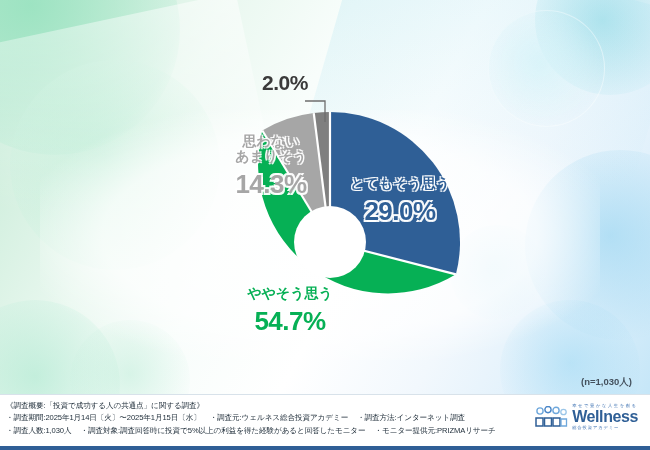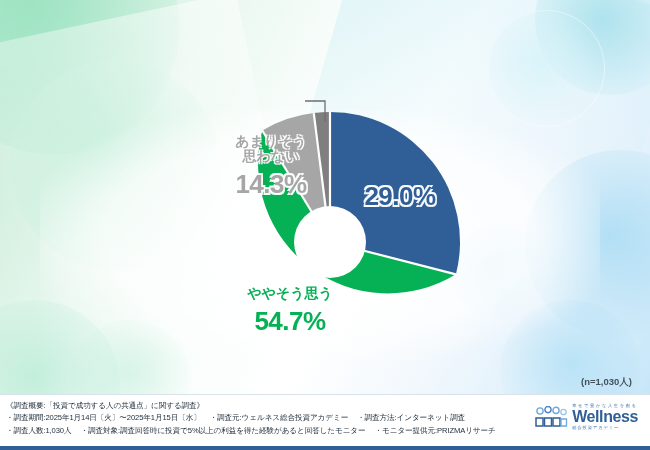--- a/index.html
+++ b/index.html
@@ -319,35 +319,37 @@
       </g>
 
       <circle cx="145" cy="136" r="36" fill="#ffffff"></circle>
     </svg>
 
     <svg class="leader-line" width="32" height="26" viewBox="0 0 32 26">
       <path d="M 2 3 L 22 3 L 22 24" fill="none" stroke="#6d6d6d" stroke-width="1.3"></path>
     </svg>
 
     <div class="seg-label label-inside label-blue" id="label-very">
+      <span class="lbl-name">とてもそう思う</span>
       <span class="lbl-val">29.0%</span>
     </div>
 
     <div class="seg-label label-inside label-green" id="label-somewhat">
       <span class="lbl-name">ややそう思う</span>
       <span class="lbl-val">54.7%</span>
     </div>
 
     <div class="seg-label label-inside label-gray" id="label-notmuch">
+      <span class="lbl-name">思わない</span>
       <span class="lbl-name">あまりそう</span>
-      <span class="lbl-name">思わない</span>
       <span class="lbl-val">14.3%</span>
     </div>
 
     <div class="seg-label label-outside" id="label-notatall">
+      <span class="lbl-val">2.0%</span>
     </div>
   </div>
 
   <div class="n-note">(n=1,030人)</div>
 
   <div class="footer">
     <div class="footer-text">
       <span class="fl">《調査概要:「投資で成功する人の共通点」に関する調査》</span>
       <span class="fl">
         <span>・調査期間:2025年1月14日〔火〕〜2025年1月15日〔水〕</span><span class="sep"></span><span>・調査元:ウェルネス総合投資アカデミー</span><span class="sep"></span><span>・調査方法:インターネット調査</span>

